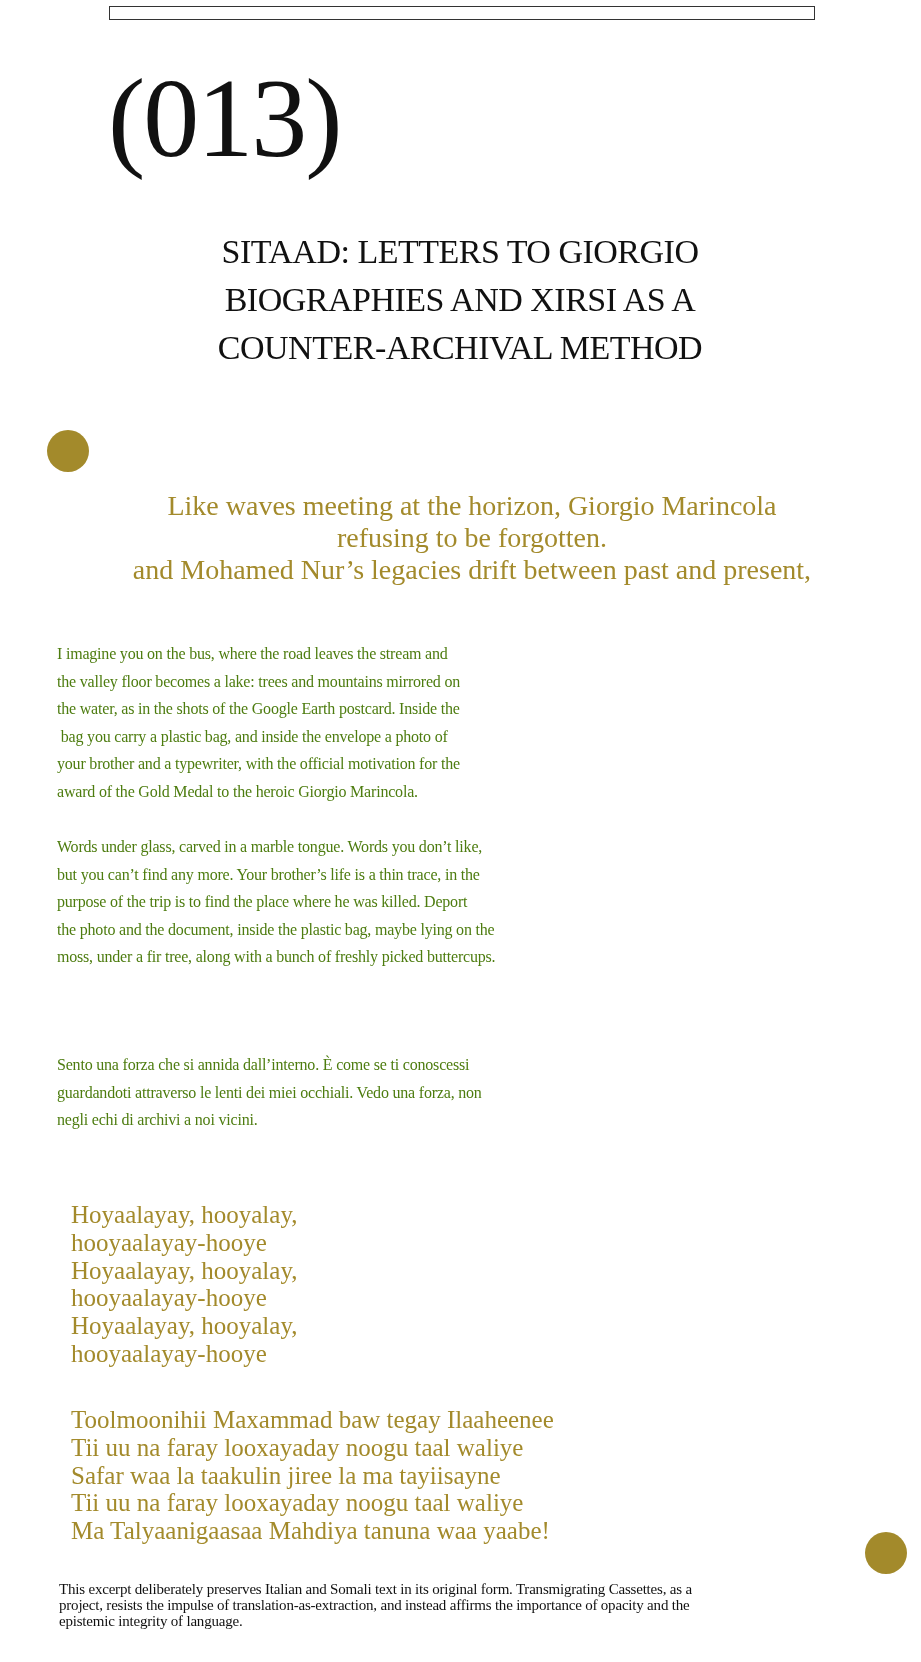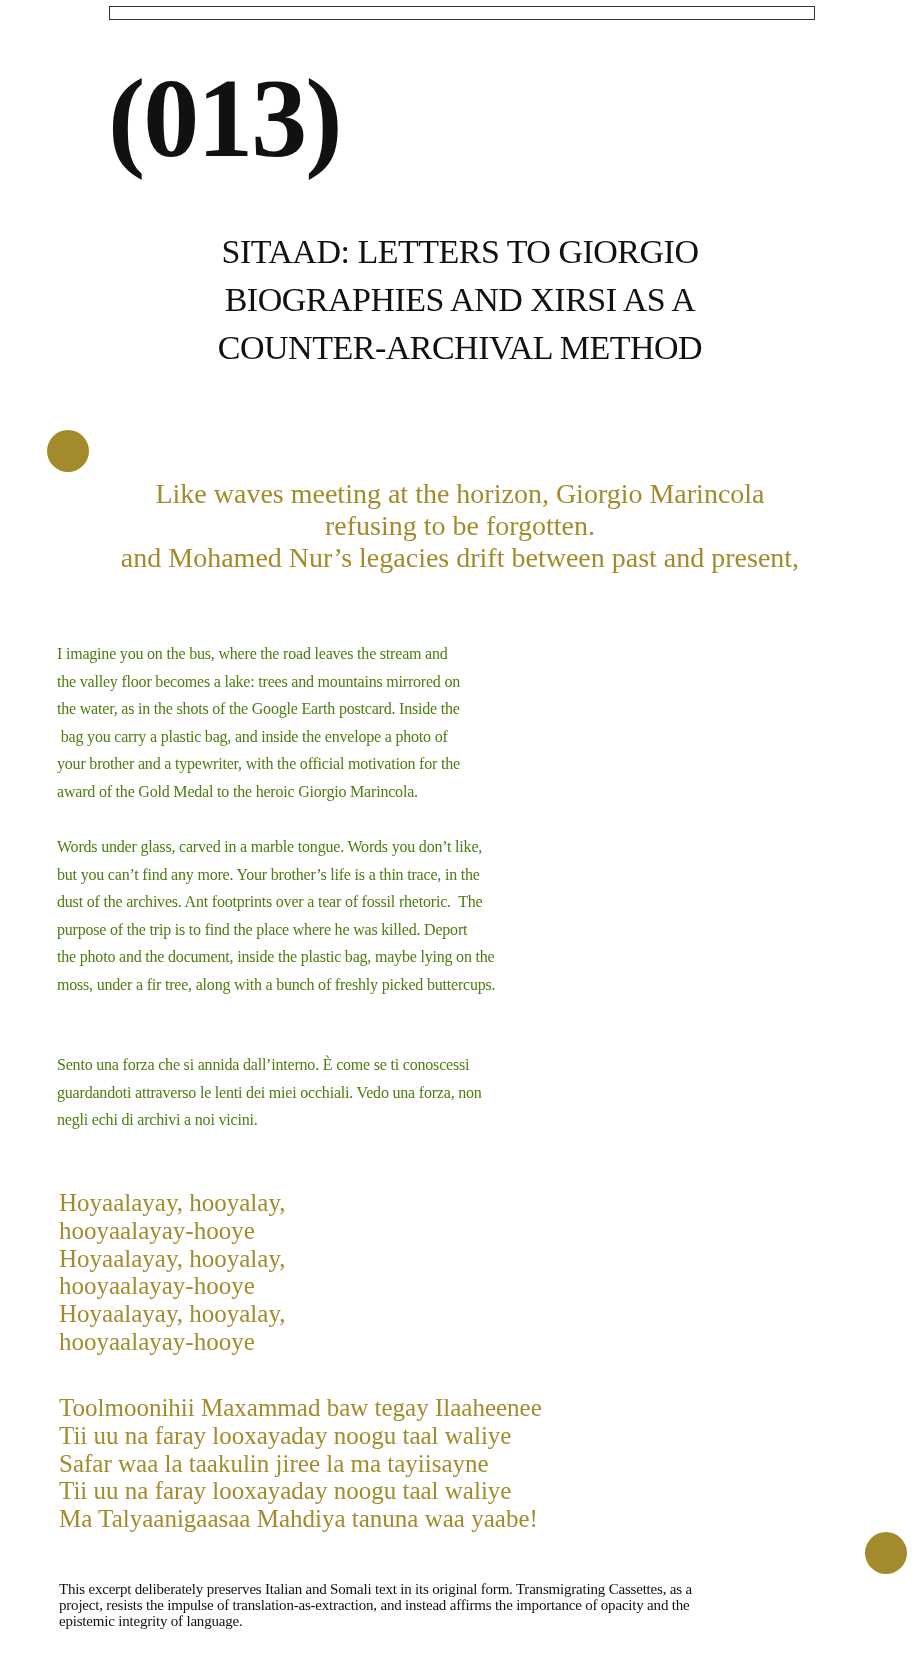--- a/index.html
+++ b/index.html
@@ -24,21 +24,21 @@
       border: 1.5px solid #333333;
       box-sizing: border-box;
       background: #ffffff;
     }
     .chapter-number {
       position: absolute;
       left: 108px;
       top: 62px;
       font-size: 112px;
       line-height: 1;
-      font-weight: bold;
+      font-weight: normal;
       letter-spacing: -2px;
       color: #111111;
       margin: 0;
     }
     .article-title {
       position: absolute;
       left: 80px;
       top: 228px;
       width: 760px;
       text-align: center;
@@ -69,21 +69,21 @@
     }
     .subtitle {
       position: absolute;
       left: 60px;
       top: 478px;
       width: 800px;
       text-align: center;
       font-size: 28px;
       line-height: 32px;
       color: #a38a2b;
-      margin: 0;
+      margin: 12px;
       font-family: Liberation Serif, serif;
     }
     .subtitle span { display: block; }
     .para {
       position: absolute;
       left: 57px;
       width: 820px;
       font-size: 16px;
       line-height: 27.5px;
       color: #4d7c0f;
@@ -94,21 +94,21 @@
     .para-1 { top: 640px; }
     .para-2 { top: 833px; }
     .para-3 { top: 1051px; }
     .verse {
       position: absolute;
       left: 59px;
       width: 700px;
       font-size: 25px;
       line-height: 27.8px;
       color: #a38a2b;
-      margin: 0;
+      margin: 12px;
     }
     .verse span { display: block; white-space: pre; }
     .verse-1 { top: 1189px; }
     .verse-2 { top: 1394px; }
     .footnote {
       position: absolute;
       left: 59px;
       top: 1581px;
       width: 820px;
       font-size: 15px;
@@ -145,21 +145,20 @@
   <span>the valley floor becomes a lake: trees and mountains mirrored on</span>
   <span>the water, as in the shots of the Google Earth postcard. Inside the</span>
   <span> bag you carry a plastic bag, and inside the envelope a photo of</span>
   <span>your brother and a typewriter, with the official motivation for the</span>
   <span>award of the Gold Medal to the heroic Giorgio Marincola.</span>
 </p>
 
 <p class="para para-2">
   <span>Words under glass, carved in a marble tongue. Words you don’t like,</span>
   <span>but you can’t find any more. Your brother’s life is a thin trace, in the</span>
-  <span>dust of the archives. Ant footprints over a tear of fossil rhetoric.  The</span>
   <span>purpose of the trip is to find the place where he was killed. Deport</span>
   <span>the photo and the document, inside the plastic bag, maybe lying on the</span>
   <span>moss, under a fir tree, along with a bunch of freshly picked buttercups.</span>
 </p>
 
 <p class="para para-3">
   <span>Sento una forza che si annida dall’interno. È come se ti conoscessi</span>
   <span>guardandoti attraverso le lenti dei miei occhiali. Vedo una forza, non</span>
   <span>negli echi di archivi a noi vicini.</span>
 </p>

